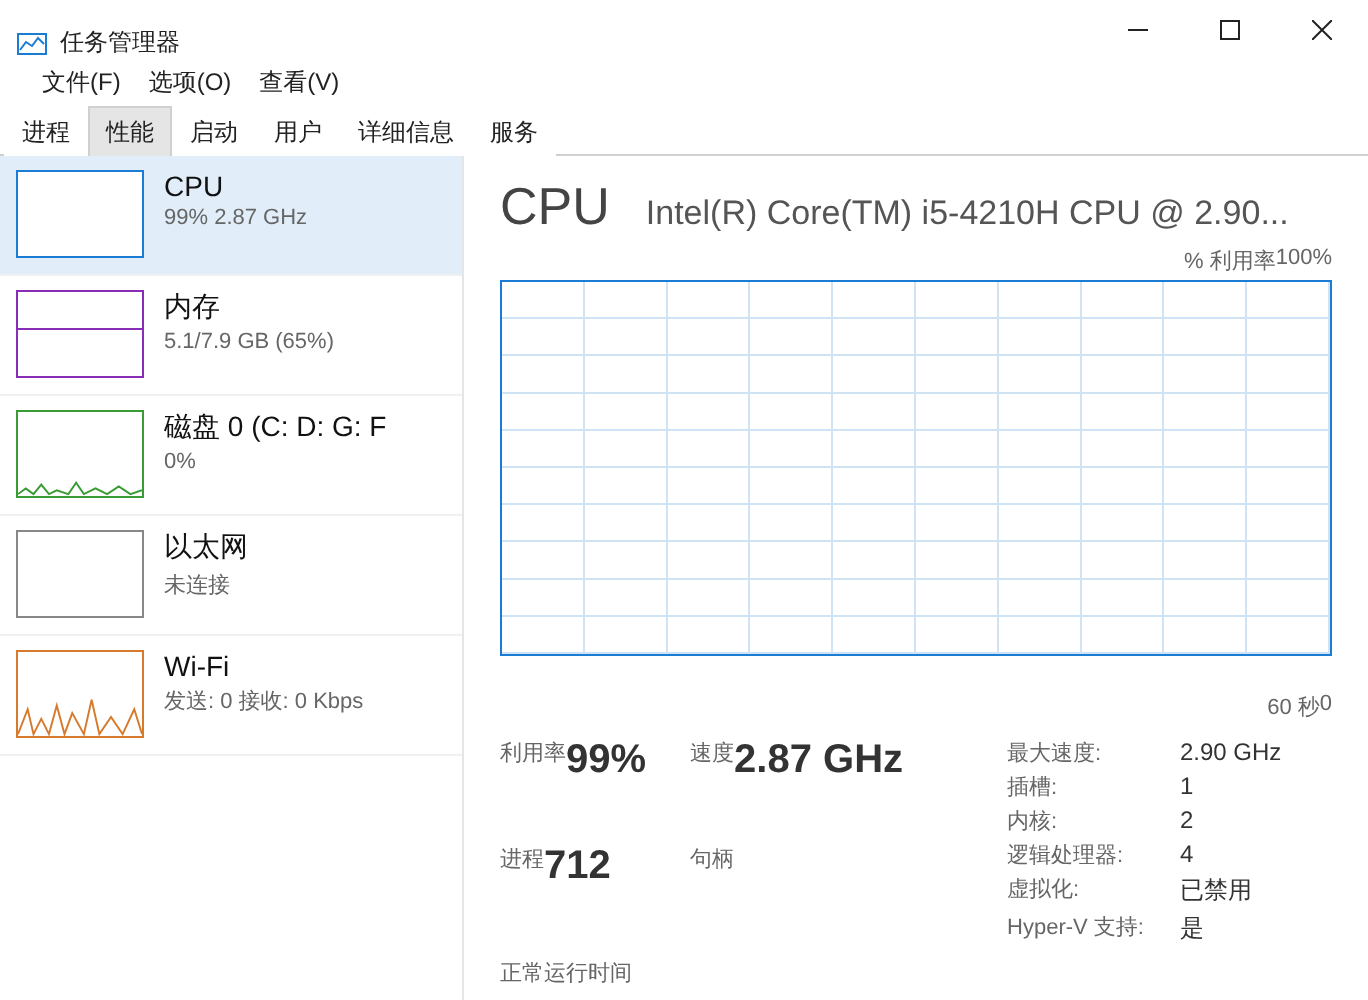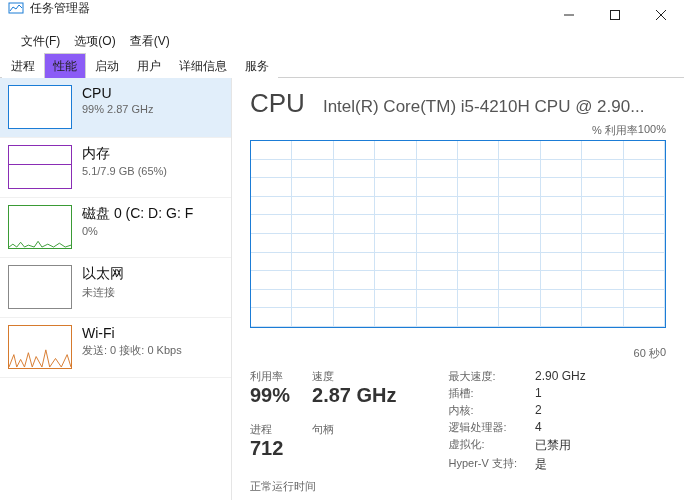--- a/index.html
+++ b/index.html
@@ -1,26 +1,26 @@
 <!DOCTYPE html>
 <html><head>
 <meta charset="utf-8">
 <style>
 *{box-sizing:border-box;margin:0;padding:0;font-family:"Microsoft YaHei","Segoe UI",sans-serif}
 body{background:#fff;width:684px;height:500px;overflow:hidden;font-size:12px;color:#222}
-.titlebar{height:30px;display:flex;align-items:flex-start;padding:0 0 0 8px}
+.titlebar{height:30px;display:flex;align-items:flex-end;padding:0 0 0 8px}
 .titlebar .app-icon{width:16px;height:16px;margin-right:6px;display:flex;align-items:center;justify-content:center}
 .titlebar .title{font-size:12px;flex:1}
 .win-controls{display:flex}
 .win-btn{width:46px;height:30px;display:flex;align-items:center;justify-content:center;font-size:10px;color:#222}
 .menubar{height:22px;display:flex;align-items:center;padding:0 14px;font-size:12px}
 .menubar span{padding:2px 7px}
 .tabs{height:26px;display:flex;align-items:flex-end;border-bottom:1px solid #d0d0d0;padding:0 2px;font-size:12px}
 .tab{padding:4px 8px 3px;border:1px solid transparent;border-bottom:none;position:relative;top:1px;background:#fff}
-.tab.active{border-color:#d0d0d0;background:#8b5cf6}
+.tab.active{border-color:#d0d0d0;background:#e5e5e5}
 .content{display:flex;height:calc(500px - 30px - 22px - 26px)}
 .sidebar{width:232px;border-right:1px solid #e5e5e5;overflow:hidden}
 .side-item{height:60px;display:flex;padding:7px 8px;border-bottom:1px solid #f0f0f0;gap:10px}
 .side-item.selected{background:#e1eefa}
 .thumb{width:64px;height:44px;border:1px solid #999;position:relative;background:#fff;flex-shrink:0}
 .thumb.cpu{border-color:#1b7cd6}
 .thumb.mem{border-color:#8a2db5}
 .thumb.mem::after{content:"";position:absolute;left:0;right:0;top:18px;border-top:1px solid #8a2db5}
 .thumb.disk{border-color:#3a9b35}
 .thumb.eth{border-color:#888}
@@ -35,21 +35,21 @@
 .chart-labels{display:flex;justify-content:flex-end;font-size:11px;color:#666;margin-bottom:2px}
 .chart{height:188px;border:1px solid #1b7cd6;position:relative;background:#fff}
 .chart .grid{position:absolute;inset:0}
 .chart .grid::before,.chart .grid::after{content:"";position:absolute;background:repeating-linear-gradient(to right,transparent 0,transparent calc(10% - 1px),#cfe3f5 calc(10% - 1px),#cfe3f5 10%);inset:0}
 .chart .grid::after{background:repeating-linear-gradient(to bottom,transparent 0,transparent calc(10% - 1px),#cfe3f5 calc(10% - 1px),#cfe3f5 10%)}
 .chart-bottom{display:flex;justify-content:flex-end;font-size:11px;color:#666;margin-top:18px;margin-bottom:8px}
 .stats{display:flex;gap:30px}
 .stats-left{display:grid;grid-template-columns:auto auto auto;column-gap:22px;row-gap:2px}
 .stat-lbl{font-size:11px;color:#666}
 .stat-val{font-size:20px;color:#333;font-weight:700}
-.stats-left .block{display:flex;flex-direction:column}
+.stats-left .block{display:flex;flex-direction:row}
 .stats-right{display:grid;grid-template-columns:auto auto;column-gap:18px;row-gap:2px;font-size:11px;color:#666}
 .stats-right .v{color:#333;font-size:12px}
 .uptime-lbl{font-size:11px;color:#666;margin-top:6px}
 </style>
 </head>
 <body>
 
 <div class="titlebar">
   <span class="app-icon">
     <svg viewBox="0 0 16 16">

